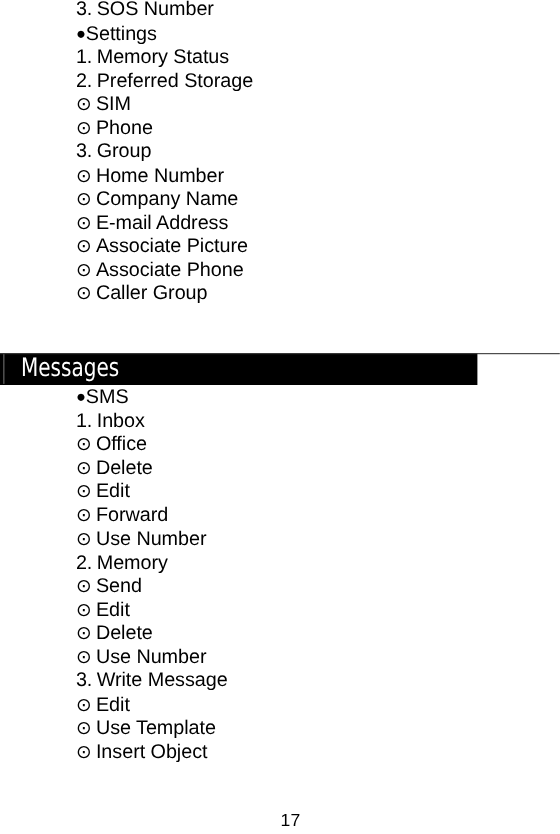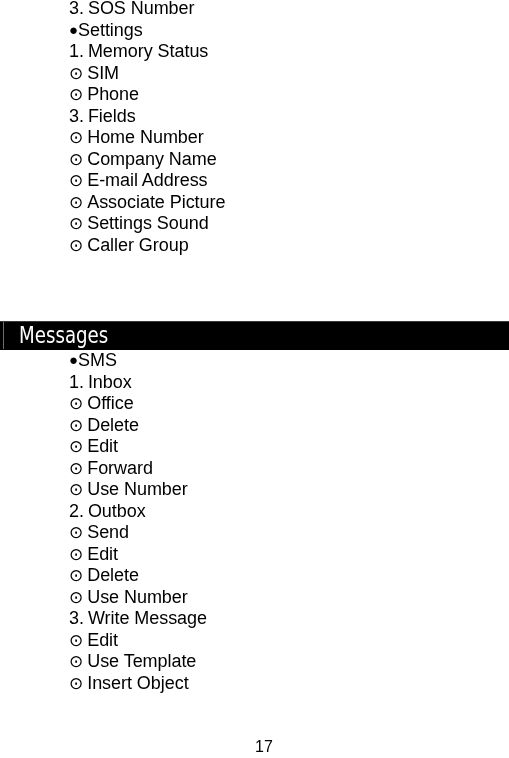--- a/index.html
+++ b/index.html
@@ -63,21 +63,21 @@
   .marker.num {
     margin-right: 4px;
   }
   .label { display: inline; }
 
   
   .section-banner {
     position: absolute;
     left: 0;
     top: 321px;
-    width: 509px;
+    width: 434px;
     height: 29px;
     background: #000000;
     box-sizing: border-box;
     padding-left: 34px;
   }
   .section-banner .rule {
     position: absolute;
     left: 3px;
     top: 1px;
     width: 1px;
@@ -119,46 +119,47 @@
 </style>
 </head>
 <body>
 
 <div class="page">
 
   <ul class="outline outline-top">
       <li class="entry"><span class="marker num">3.</span><span class="label">SOS Number</span></li>
       <li class="entry"><span class="marker bullet">●</span><span class="label">Settings</span></li>
       <li class="entry"><span class="marker num">1.</span><span class="label">Memory Status</span></li>
+      <li class="entry"><span class="marker num">2.</span><span class="label">Preferred Storage</span></li>
       <li class="entry"><span class="marker circledot">⊙</span><span class="label">SIM</span></li>
       <li class="entry"><span class="marker circledot">⊙</span><span class="label">Phone</span></li>
-      <li class="entry"><span class="marker num">3.</span><span class="label">Fields</span></li>
+      <li class="entry"><span class="marker num">3.</span><span class="label">Group</span></li>
       <li class="entry"><span class="marker circledot">⊙</span><span class="label">Home Number</span></li>
       <li class="entry"><span class="marker circledot">⊙</span><span class="label">Company Name</span></li>
       <li class="entry"><span class="marker circledot">⊙</span><span class="label">E-mail Address</span></li>
       <li class="entry"><span class="marker circledot">⊙</span><span class="label">Associate Picture</span></li>
-      <li class="entry"><span class="marker circledot">⊙</span><span class="label">Settings Sound</span></li>
+      <li class="entry"><span class="marker circledot">⊙</span><span class="label">Associate Phone</span></li>
       <li class="entry"><span class="marker circledot">⊙</span><span class="label">Caller Group</span></li>
     </ul>
 
   <div class="section-banner">
     <div class="topedge"></div>
     <div class="rule"></div>
     <div class="section-title">Messages</div>
   </div>
 
   <ul class="outline outline-bottom">
       <li class="entry"><span class="marker bullet">●</span><span class="label">SMS</span></li>
       <li class="entry"><span class="marker num">1.</span><span class="label">Inbox</span></li>
       <li class="entry"><span class="marker circledot">⊙</span><span class="label">Office</span></li>
       <li class="entry"><span class="marker circledot">⊙</span><span class="label">Delete</span></li>
       <li class="entry"><span class="marker circledot">⊙</span><span class="label">Edit</span></li>
       <li class="entry"><span class="marker circledot">⊙</span><span class="label">Forward</span></li>
       <li class="entry"><span class="marker circledot">⊙</span><span class="label">Use Number</span></li>
-      <li class="entry"><span class="marker num">2.</span><span class="label">Outbox</span></li>
+      <li class="entry"><span class="marker num">2.</span><span class="label">Memory</span></li>
       <li class="entry"><span class="marker circledot">⊙</span><span class="label">Send</span></li>
       <li class="entry"><span class="marker circledot">⊙</span><span class="label">Edit</span></li>
       <li class="entry"><span class="marker circledot">⊙</span><span class="label">Delete</span></li>
       <li class="entry"><span class="marker circledot">⊙</span><span class="label">Use Number</span></li>
       <li class="entry"><span class="marker num">3.</span><span class="label">Write Message</span></li>
       <li class="entry"><span class="marker circledot">⊙</span><span class="label">Edit</span></li>
       <li class="entry"><span class="marker circledot">⊙</span><span class="label">Use Template</span></li>
       <li class="entry"><span class="marker circledot">⊙</span><span class="label">Insert Object</span></li>
     </ul>
 

